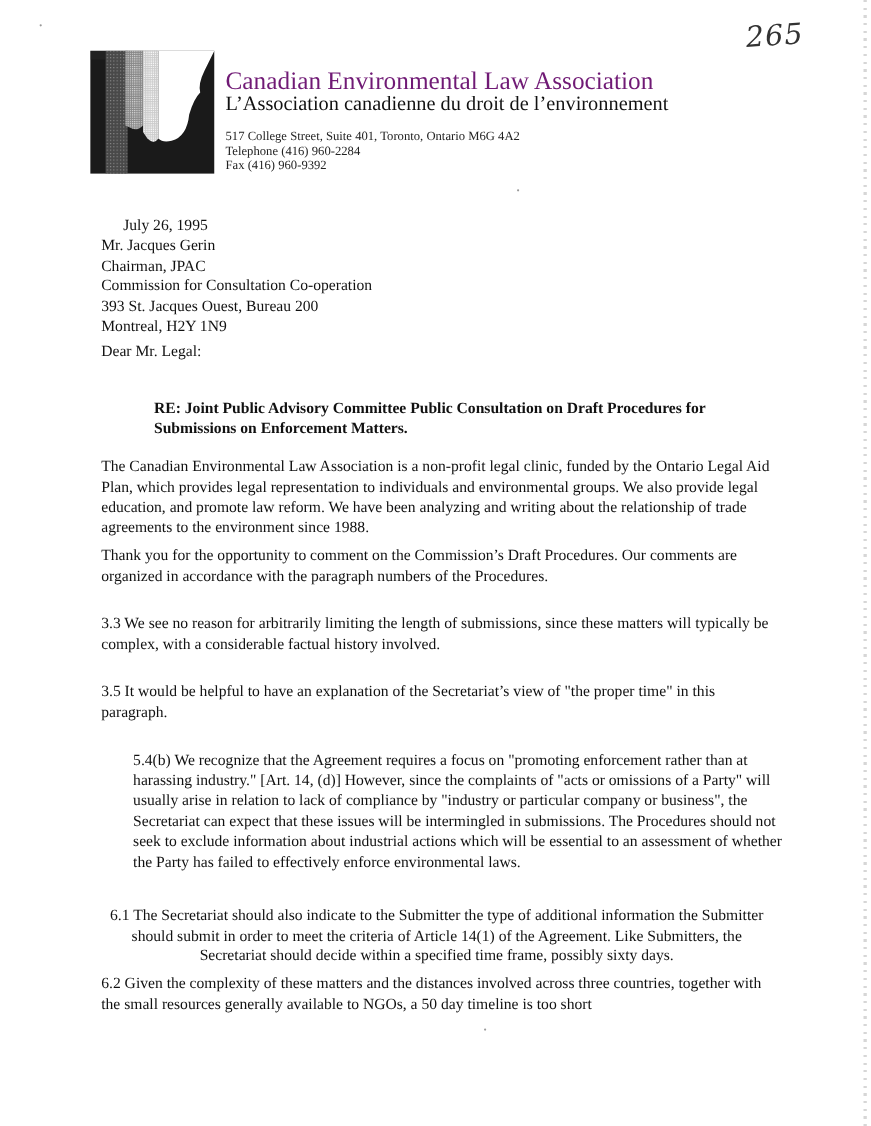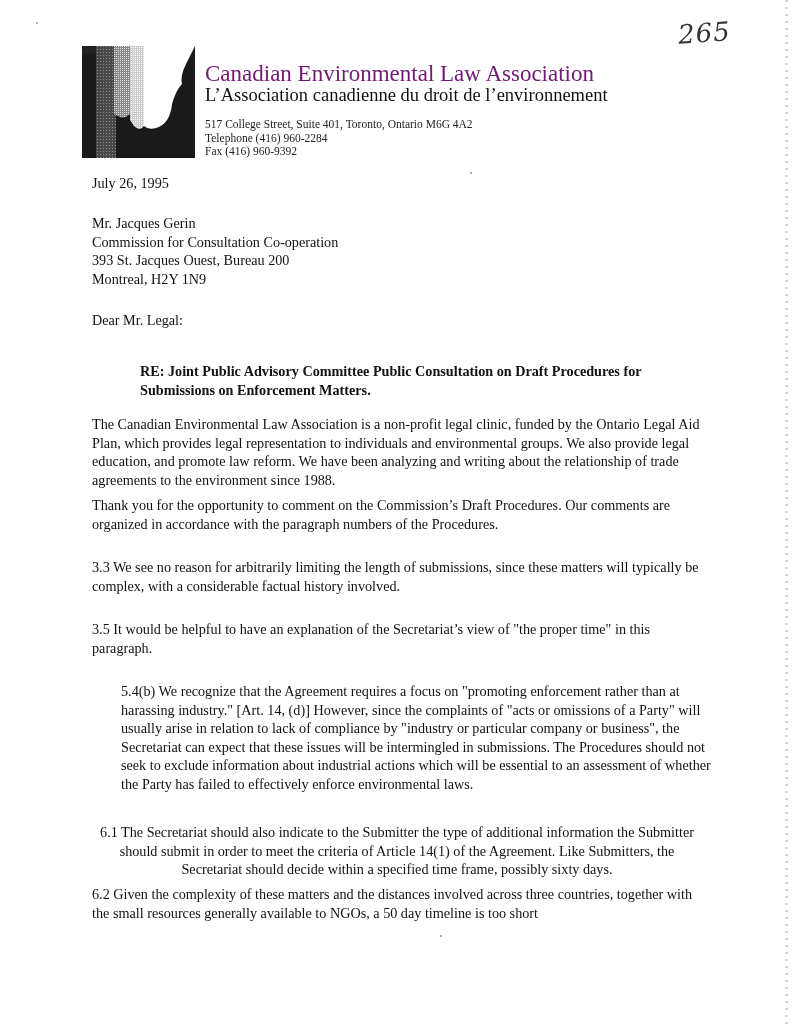--- a/index.html
+++ b/index.html
@@ -26,21 +26,21 @@
   .org-name-fr {
     position: absolute; left: 205px; top: 85px; font-size: 18.5px; line-height: 20px; color: #111;
   }
   .contact {
     position: absolute; left: 205px; top: 118px; font-size: 11.5px; line-height: 13.5px; color: #222;
   }
   .contact div { white-space: nowrap; }
   .body-text {
     position: absolute; left: 92px; width: 610px; font-size: 14.2px; line-height: 18.5px;
   }
-  .date { top: 174px; }
+  .date { top: 196px; margin-left: 20px; }
   .addr { top: 214px; }
   .addr div { white-space: nowrap; }
   .salutation { top: 311px; }
   .re {
     position: absolute; left: 140px; top: 362px; width: 560px;
     font-weight: bold; font-size: 14.2px; line-height: 18.5px;
   }
   .para { text-align: left; }
   .p1 { top: 415px; }
   .p2 { top: 496px; }
@@ -92,20 +92,21 @@
 <div class="contact">
   <div>517 College Street, Suite 401, Toronto, Ontario M6G 4A2</div>
   <div>Telephone (416) 960-2284</div>
   <div>Fax (416) 960-9392</div>
 </div>
 
 <div class="body-text date">July 26, 1995</div>
 
 <div class="body-text addr">
   <div>Mr. Jacques Gerin</div>
+  <div>Chairman, JPAC</div>
   <div>Commission for Consultation Co-operation</div>
   <div>393 St. Jacques Ouest, Bureau 200</div>
   <div>Montreal, H2Y 1N9</div>
 </div>
 
 <div class="body-text salutation">Dear Mr. Legal:</div>
 
 <div class="re">RE: Joint Public Advisory Committee Public Consultation on Draft Procedures for Submissions on Enforcement Matters.</div>
 
 <div class="body-text para p1">The Canadian Environmental Law Association is a non-profit legal clinic, funded by the Ontario Legal Aid Plan, which provides legal representation to individuals and environmental groups.  We also provide legal education, and promote law reform.  We have been analyzing and writing about the relationship of trade agreements to the environment since 1988.</div>

